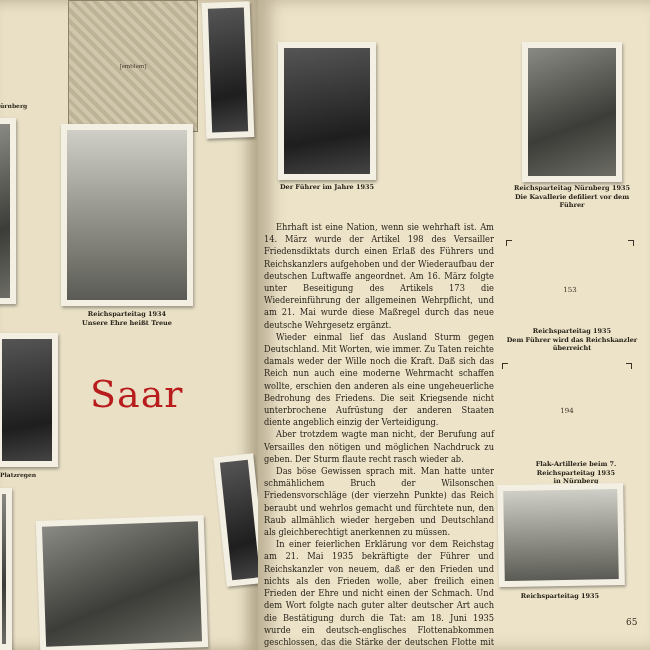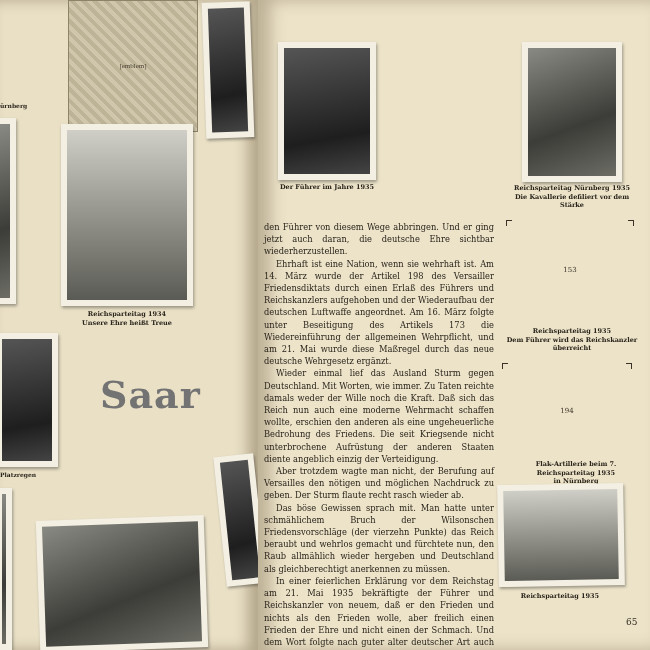--- a/index.html
+++ b/index.html
@@ -12,21 +12,21 @@
   .photo .img.light{background:linear-gradient(180deg,#cfcfc8 0%,#9a9a92 45%,#5b5b55 100%);}
   .caption{position:absolute;font-family:"DejaVu Serif",serif;font-weight:bold;font-size:6.5px;color:#2a241b;text-align:center;line-height:8.5px;}
   .body-text{position:absolute;left:264px;top:221px;width:230px;font-family:"DejaVu Serif",serif;font-size:8.3px;line-height:12.2px;color:#2a241b;text-align:justify;}
   .body-text p{margin:0;text-indent:12px;}
   .slot{position:absolute;border:0;}
   .slot .c{position:absolute;width:5px;height:5px;border-color:#3a3226;border-style:solid;border-width:0;}
   .slot .tl{left:0;top:0;border-left-width:1px;border-top-width:1px;}
   .slot .tr{right:0;top:0;border-right-width:1px;border-top-width:1px;}
   .slot-num{position:absolute;width:100%;text-align:center;font-size:7px;color:#3a3226;}
   .placeholder-symbol{position:absolute;background:repeating-linear-gradient(45deg,#cfc6ac 0 4px,#bdb397 4px 8px);border:1px solid #8d8369;display:flex;align-items:center;justify-content:center;font-family:Liberation Serif, serif;font-size:7px;color:#4a4232;text-align:center;}
-  .saar{position:absolute;left:100px;top:372px;font-family:"DejaVu Serif",serif;font-weight:bold;font-size:38px;color:#737373;letter-spacing:1px;}
+  .saar{position:absolute;left:90px;top:372px;font-family:"DejaVu Serif",serif;font-weight:normal;font-size:38px;color:#b91c1c;letter-spacing:1px;}
   .page-num{position:absolute;left:610px;top:617px;font-size:9px;color:#3a3226;margin-left:16px;}
   .side-cap{position:absolute;font-size:6px;font-weight:bold;color:#2a241b;}
 </style>
 </head>
 <body>
 
 <div class="page-left">
   <div class="placeholder-symbol" style="left:68px;top:0;width:128px;height:130px;">
     <span>[emblem]</span>
   </div>
@@ -70,24 +70,24 @@
       <div class="img dark"></div>
     </div>
   <div class="caption" style="left:14px;top:183px;width:110px;">Der Führer im Jahre 1935</div>
 
 
   <div class="photo" style="left:264px;top:42px;width:100px;height:140px;">
       <div class="img"></div>
     </div>
   <div class="caption" style="left:248px;top:184px;width:132px;">
     <div>Reichsparteitag Nürnberg 1935</div>
-    <div>Die Kavallerie defiliert vor dem Stärke</div>
+    <div>Die Kavallerie defiliert vor dem Führer</div>
   </div>
 
-  <div class="slot" style="left:248px;top:220px;width:128px;height:80px;">
+  <div class="slot" style="left:248px;top:240px;width:128px;height:80px;">
     <div class="c tl"></div>
       <div class="c tr"></div>
     <div class="slot-num" style="top:46px;">153</div>
   </div>
   <div class="caption" style="left:244px;top:327px;width:140px;">
     <div>Reichsparteitag 1935</div>
     <div>Dem Führer wird das Reichskanzler überreicht</div>
   </div>
 
   <div class="slot" style="left:244px;top:363px;width:130px;height:80px;">
@@ -102,21 +102,20 @@
 
   <div class="photo" style="left:240px;top:484px;width:126px;height:102px;transform:rotate(-1deg);">
       <div class="img light"></div>
     </div>
   <div class="caption" style="left:232px;top:592px;width:140px;">
     <div>Reichsparteitag 1935</div>
   </div>
 </div>
 
 <div class="body-text">
-  <p style="text-indent:0">den Führer von diesem Wege abbringen. Und er ging jetzt auch daran, die deutsche Ehre sichtbar wiederherzustellen.</p>
   <p>Ehrhaft ist eine Nation, wenn sie wehrhaft ist. Am 14. März wurde der Artikel 198 des Versailler Friedensdiktats durch einen Erlaß des Führers und Reichskanzlers aufgehoben und der Wiederaufbau der deutschen Luftwaffe angeordnet. Am 16. März folgte unter Beseitigung des Artikels 173 die Wiedereinführung der allgemeinen Wehrpflicht, und am 21. Mai wurde diese Maßregel durch das neue deutsche Wehrgesetz ergänzt.</p>
   <p>Wieder einmal lief das Ausland Sturm gegen Deutschland. Mit Worten, wie immer. Zu Taten reichte damals weder der Wille noch die Kraft. Daß sich das Reich nun auch eine moderne Wehrmacht schaffen wollte, erschien den anderen als eine ungeheuerliche Bedrohung des Friedens. Die seit Kriegsende nicht unterbrochene Aufrüstung der anderen Staaten diente angeblich einzig der Verteidigung.</p>
   <p>Aber trotzdem wagte man nicht, der Berufung auf Versailles den nötigen und möglichen Nachdruck zu geben. Der Sturm flaute recht rasch wieder ab.</p>
   <p>Das böse Gewissen sprach mit. Man hatte unter schmählichem Bruch der Wilsonschen Friedensvorschläge (der vierzehn Punkte) das Reich beraubt und wehrlos gemacht und fürchtete nun, den Raub allmählich wieder hergeben und Deutschland als gleichberechtigt anerkennen zu müssen.</p>
   <p>In einer feierlichen Erklärung vor dem Reichstag am 21. Mai 1935 bekräftigte der Führer und Reichskanzler von neuem, daß er den Frieden und nichts als den Frieden wolle, aber freilich einen Frieden der Ehre und nicht einen der Schmach. Und dem Wort folgte nach guter alter deutscher Art auch die Bestätigung durch die Tat: am 18. Juni 1935 wurde ein deutsch-englisches Flottenabkommen geschlossen, das die Stärke der deutschen Flotte mit 35 Prozent der englischen festlegte.</p>
 
 </div>
 
 <div class="page-num">65</div>
 

